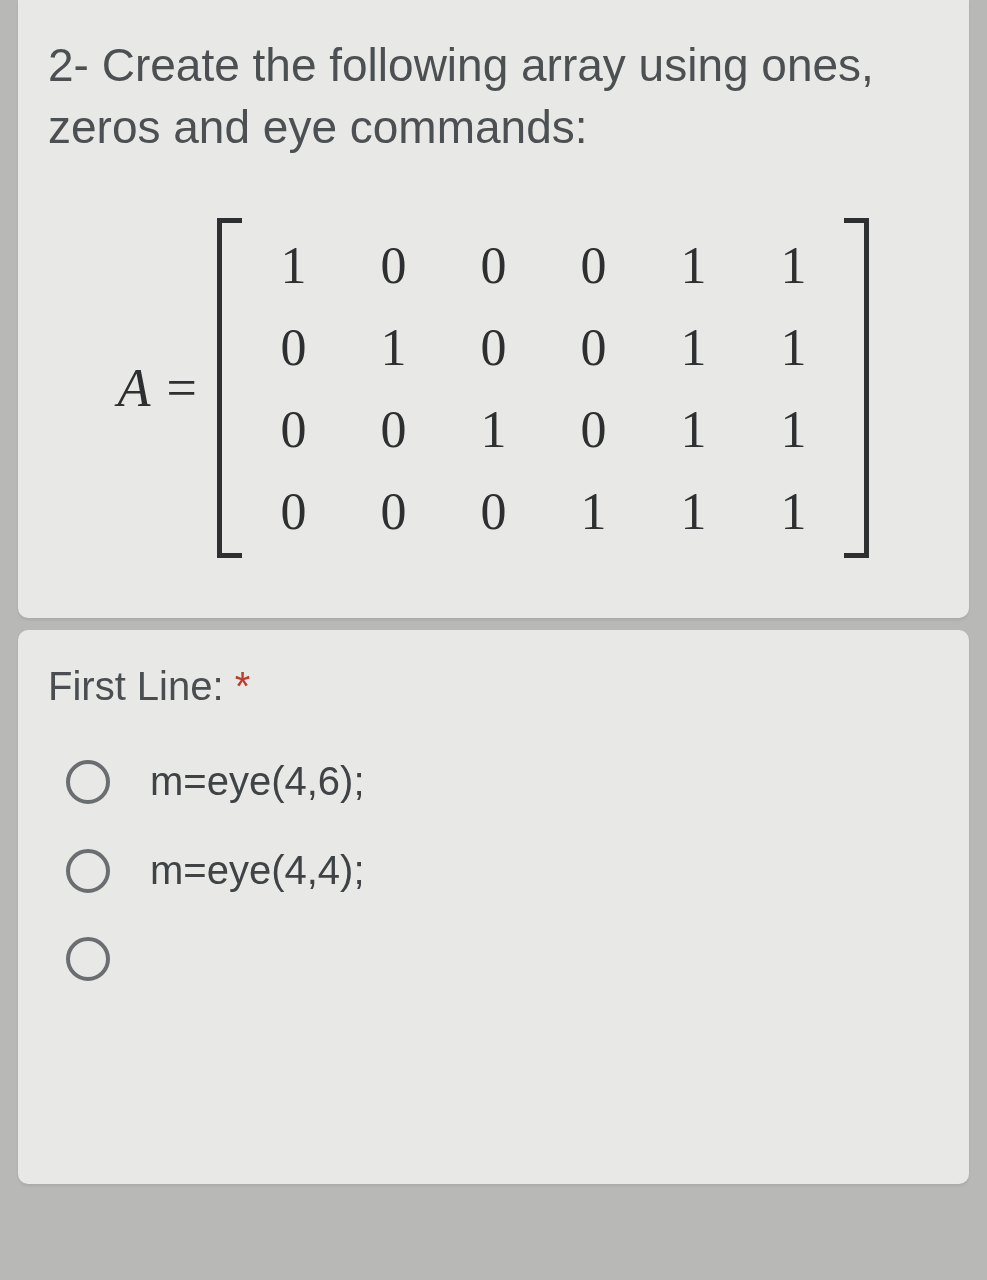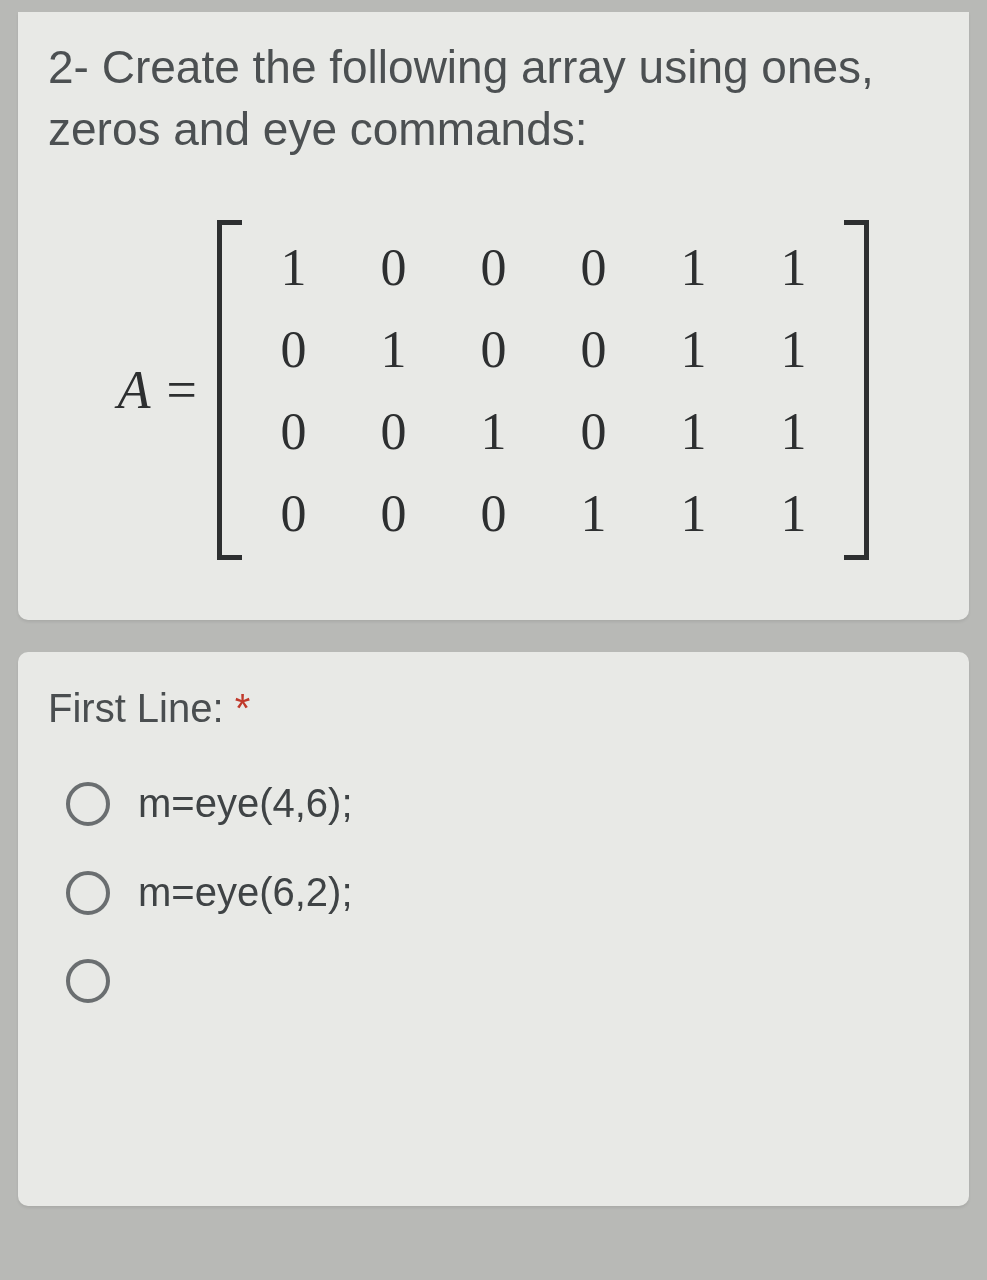--- a/index.html
+++ b/index.html
@@ -13,28 +13,28 @@
     overflow: hidden;
   }
   .card {
     background: #e8e9e6;
     border-radius: 10px;
     margin: 0 18px;
     padding: 34px 30px 40px 30px;
     box-shadow: 0 2px 3px rgba(0,0,0,0.08);
   }
   .card.top {
-    margin-top: 12px;
+    margin-top: 0;
     border-top-left-radius: 0;
     border-top-right-radius: 0;
-    padding-top: 24px;
+    padding-top: 34px;
     padding-bottom: 60px;
   }
   .card.bottom {
-    margin-top: 32px;
+    margin-top: 12px;
     padding-bottom: 0;
     height: 520px;
   }
   .prompt {
     font-size: 46px;
     line-height: 1.35;
     color: #4c5052;
     margin-bottom: 60px;
   }
   .matrix-wrap {
@@ -84,21 +84,21 @@
     font-size: 40px;
     color: #4a4e50;
     margin-bottom: 50px;
   }
   .req {
     color: #c0392b;
   }
   .option {
     display: flex;
     align-items: center;
-    gap: 28px;
+    gap: 40px;
     margin: 0 0 44px 18px;
     cursor: pointer;
   }
   .radio {
     width: 44px;
     height: 44px;
     border: 4px solid #6a6e70;
     border-radius: 50%;
     flex-shrink: 0;
     box-sizing: border-box;
@@ -164,18 +164,18 @@
     <span>First Line:</span>
     <span class="req">*</span>
   </div>
 
   <div class="option">
     <div class="radio"></div>
     <div class="opt-text">m=eye(4,6);</div>
   </div>
   <div class="option">
     <div class="radio"></div>
-    <div class="opt-text">m=eye(6,2);</div>
+    <div class="opt-text">m=eye(4,4);</div>
   </div>
   <div class="option">
     <div class="radio"></div>
   </div>
 </div>
 
 </body></html>

